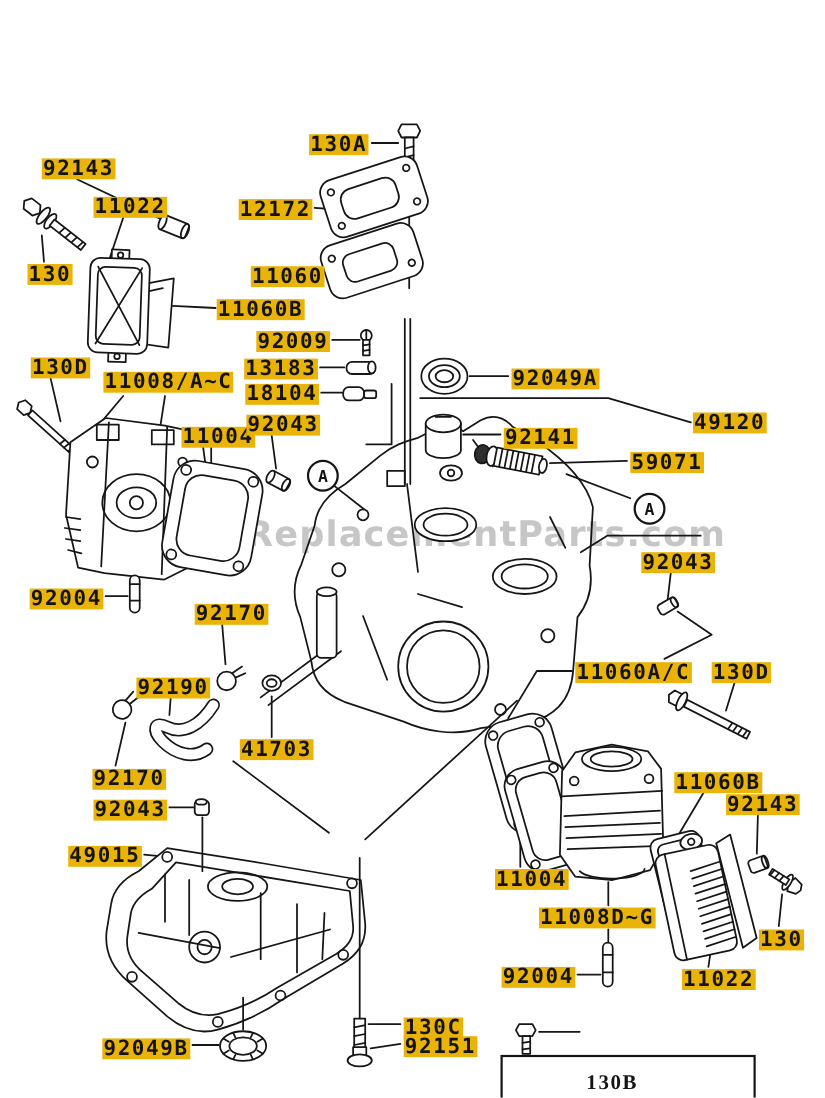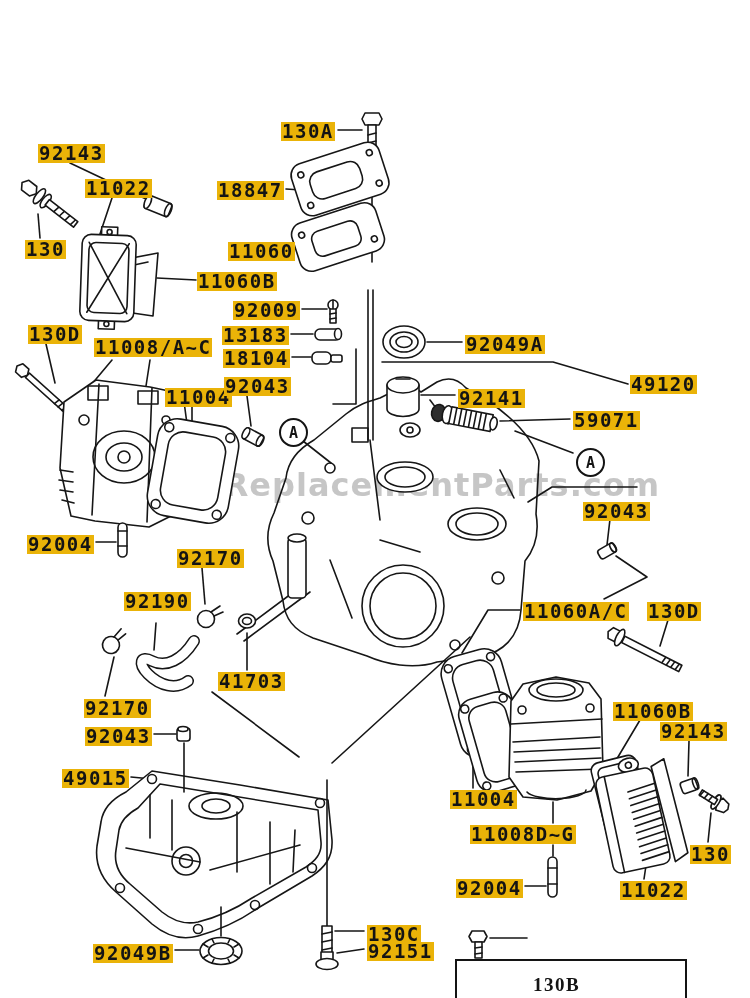--- a/index.html
+++ b/index.html
@@ -406,48 +406,48 @@
       <line x1="475" y1="948" x2="482" y2="947"></line>
       <line x1="475" y1="954" x2="482" y2="953"></line>
     </g>
   </svg>
 
 
   <div class="callout" style="left:38px;top:144px">92143</div>
   <div class="callout" style="left:85px;top:179px">11022</div>
   <div class="callout" style="left:25px;top:240px">130</div>
   <div class="callout" style="left:281px;top:122px">130A</div>
-  <div class="callout" style="left:217px;top:181px">18847</div>
+  <div class="callout" style="left:217px;top:181px">12172</div>
   <div class="callout" style="left:228px;top:242px">11060</div>
   <div class="callout" style="left:197px;top:272px">11060B</div>
   <div class="callout" style="left:233px;top:301px">92009</div>
   <div class="callout" style="left:222px;top:326px">13183</div>
   <div class="callout" style="left:223px;top:349px">18104</div>
   <div class="callout" style="left:465px;top:335px">92049A</div>
   <div class="callout" style="left:28px;top:325px">130D</div>
   <div class="callout" style="left:94px;top:338px">11008/A~C</div>
   <div class="callout" style="left:165px;top:388px">11004</div>
   <div class="callout" style="left:224px;top:377px">92043</div>
   <div class="callout" style="left:458px;top:389px">92141</div>
   <div class="callout" style="left:630px;top:375px">49120</div>
   <div class="callout" style="left:573px;top:411px">59071</div>
   <div class="callout" style="left:27px;top:535px">92004</div>
   <div class="callout" style="left:177px;top:549px">92170</div>
-  <div class="callout" style="left:124px;top:592px">92190</div>
+  <div class="callout" style="left:124px;top:616px">92190</div>
   <div class="callout" style="left:218px;top:672px">41703</div>
   <div class="callout" style="left:84px;top:699px">92170</div>
   <div class="callout" style="left:85px;top:727px">92043</div>
   <div class="callout" style="left:62px;top:769px">49015</div>
   <div class="callout" style="left:583px;top:502px">92043</div>
   <div class="callout" style="left:523px;top:602px">11060A/C</div>
   <div class="callout" style="left:647px;top:602px">130D</div>
   <div class="callout" style="left:613px;top:702px">11060B</div>
   <div class="callout" style="left:660px;top:722px">92143</div>
   <div class="callout" style="left:450px;top:790px">11004</div>
-  <div class="callout" style="left:470px;top:825px">11008D~G</div>
+  <div class="callout" style="left:490px;top:825px">11008D~G</div>
   <div class="callout" style="left:690px;top:845px">130</div>
   <div class="callout" style="left:456px;top:879px">92004</div>
   <div class="callout" style="left:620px;top:881px">11022</div>
   <div class="callout" style="left:93px;top:944px">92049B</div>
   <div class="callout" style="left:367px;top:925px">130C</div>
   <div class="callout" style="left:367px;top:942px">92151</div>
 
   <div class="circle-a" style="left:279px;top:418px">A</div>
   <div class="circle-a" style="left:576px;top:448px">A</div>
 

